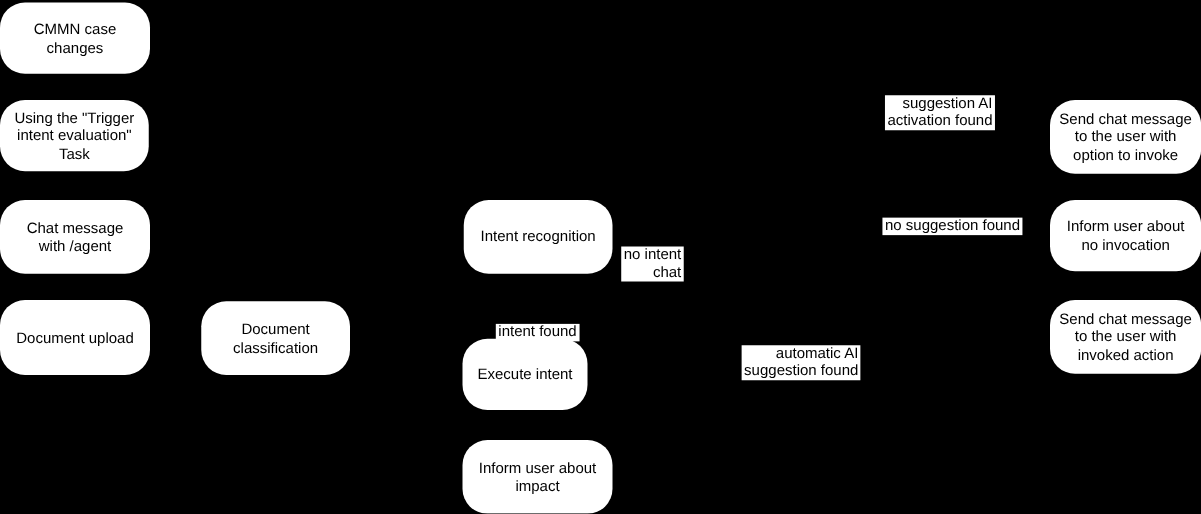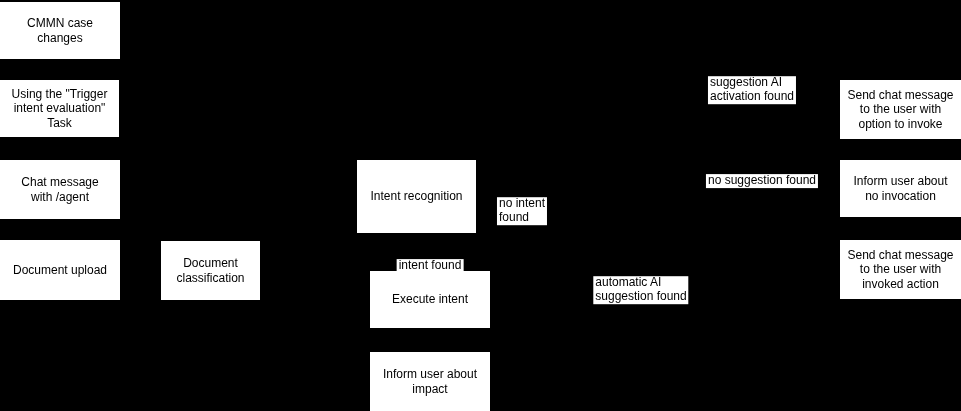--- a/index.html
+++ b/index.html
@@ -1,30 +1,30 @@
 <!DOCTYPE html>
 <html><head>
 <meta charset="utf-8">
 <style>
   html,body{margin:0;padding:0;background:#000;}
   .canvas{
     position:relative;width:961px;height:411px;background:#000000;
     font-family:"Liberation Sans",sans-serif;overflow:hidden;
   }
   .node{
-    position:absolute;background:#ffffff;border-radius:0;
+    position:absolute;background:#ffffff;border-radius:20px;
     display:flex;align-items:center;justify-content:center;
     color:#000000;font-size:12px;line-height:1.2;text-align:center;
     box-sizing:border-box;padding:2px 4px;
   }
   .node-label{white-space:pre-line;}
   .edge-label{
     position:absolute;transform:translate(-50%,-50%);
     background:#ffffff;color:#000000;font-size:12px;line-height:1.15;
-    text-align:left;padding:0 2px;
+    text-align:right;padding:0 2px;
   }
   .edge-label span{white-space:pre-line;}
 </style>
 </head>
 <body>
 
 <div class="canvas">
 
   <div class="node" style="left:0px;top:2px;width:120px;height:57px">
     <span class="node-label">CMMN case
@@ -39,30 +39,30 @@
 
   <div class="node" style="left:0px;top:160px;width:120px;height:59px">
     <span class="node-label">Chat message
 with /agent</span>
   </div>
 
   <div class="node" style="left:0px;top:240px;width:120px;height:60px">
     <span class="node-label">Document upload</span>
   </div>
 
-  <div class="node" style="left:161px;top:241px;width:99px;height:59px">
+  <div class="node" style="left:161px;top:241px;width:119px;height:59px">
     <span class="node-label">Document
 classification</span>
   </div>
 
-  <div class="node" style="left:357px;top:160px;width:119px;height:73px">
+  <div class="node" style="left:371px;top:160px;width:119px;height:59px">
     <span class="node-label">Intent recognition</span>
   </div>
 
-  <div class="node" style="left:370px;top:271px;width:120px;height:57px">
+  <div class="node" style="left:370px;top:271px;width:100px;height:57px">
     <span class="node-label">Execute intent</span>
   </div>
 
   <div class="node" style="left:370px;top:352px;width:120px;height:59px">
     <span class="node-label">Inform user about
 impact</span>
   </div>
 
 
 
@@ -82,21 +82,21 @@
 to the user with
 invoked action</span>
   </div>
 
   <div class="edge-label" style="left:430px;top:266px">
     <span>intent found</span>
   </div>
 
   <div class="edge-label" style="left:522px;top:211px">
     <span>no intent
-found</span>
+chat</span>
   </div>
 
   <div class="edge-label" style="left:752px;top:90px">
     <span>suggestion AI
 activation found</span>
   </div>
 
   <div class="edge-label" style="left:762px;top:181px">
     <span>no suggestion found</span>
   </div>

